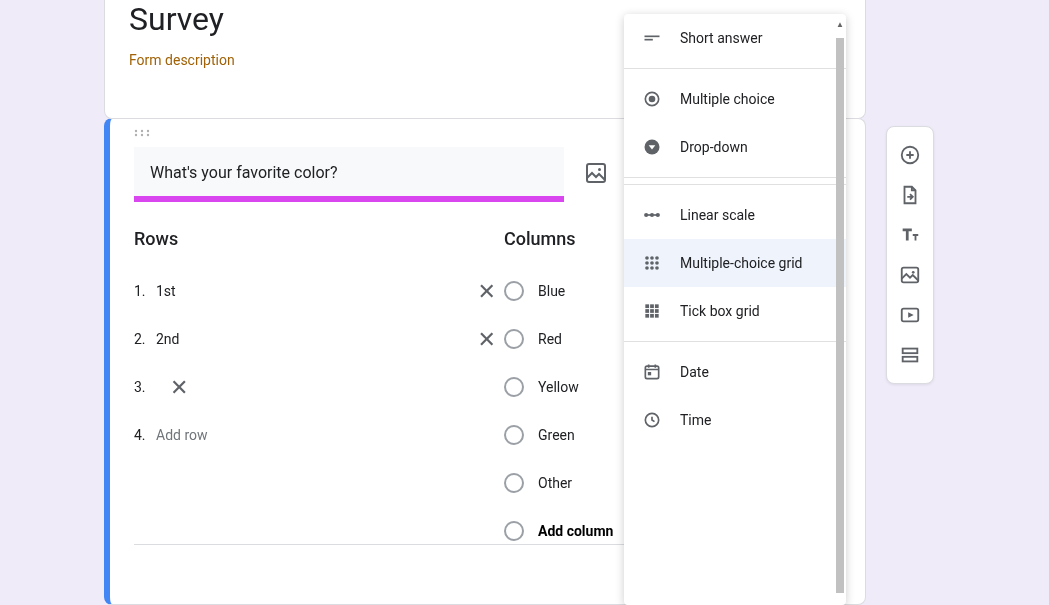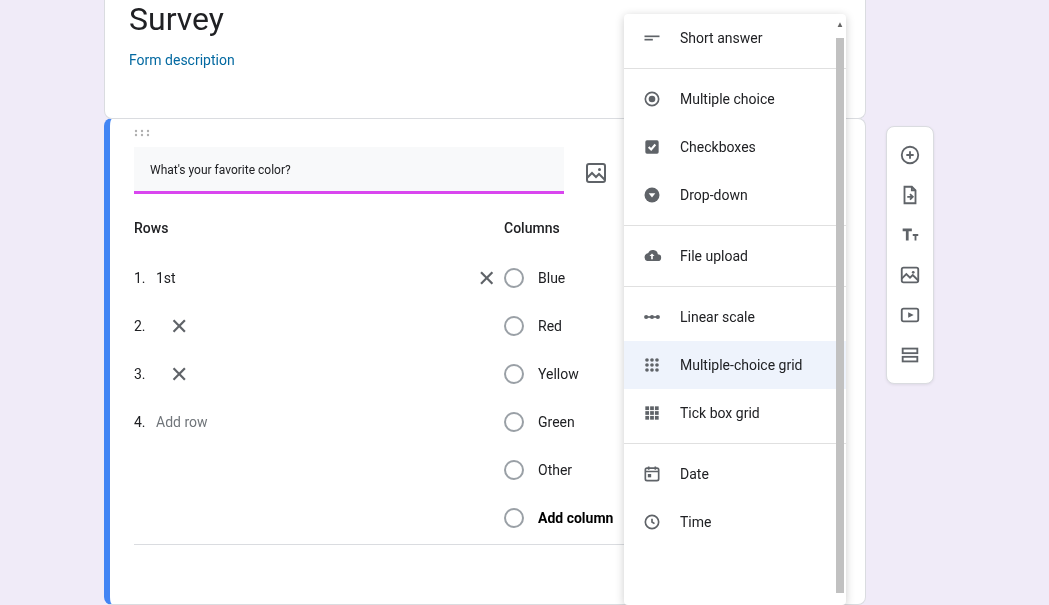--- a/index.html
+++ b/index.html
@@ -24,21 +24,21 @@
   border: 1px solid #dadce0;
   border-top: none;
 }
 .form-title {
   font-size: 32px;
   font-weight: 400;
   padding-top: 0px;
 }
 .form-desc {
   font-size: 14px;
-  color: #0369a1;
+  color: #a16207;
   margin-top: 14px;
 }
 .question-card {
   position: absolute;
   left: 104px;
   top: 118px;
   width: 762px;
   height: 487px;
   background: #fff;
   border-radius: 8px;
@@ -49,34 +49,34 @@
 .drag-handle {
   text-align: center;
   color: #b0b0b0;
   height: 18px;
   font-size: 14px;
   letter-spacing: 2px;
 }
 .q-top-row { display: flex; align-items: flex-start; }
 .q-input-wrap {
   background: #f8f9fa;
-  border-bottom: 3px solid #d946ef;
+  border-bottom: 6px solid #d946ef;
   flex: 0 0 430px;
   padding: 16px 16px 14px;
-  font-size: 12px;
+  font-size: 16px;
 }
 .q-img-btn {
   margin-left: 20px;
   margin-top: 14px;
   color: #5f6368;
   cursor: pointer;
 }
 .grid-wrap { display: flex; margin-top: 26px; }
 .grid-col { flex: 1; }
-.sect-head { font-size: 14px; font-weight: 500; margin-bottom: 18px; }
+.sect-head { font-size: 18px; font-weight: 500; margin-bottom: 18px; }
 .row-item, .col-item {
   display: flex;
   align-items: center;
   height: 48px;
   font-size: 14px;
 }
 .row-num { width: 22px; color: #202124; }
 .row-label { flex: 1; }
 .row-x {
   color: #5f6368;
@@ -205,20 +205,21 @@
   <div class="grid-wrap">
     <div class="grid-col" style="flex:0 0 370px;">
       <div class="sect-head">Rows</div>
       <div class="row-item">
         <span class="row-num">1.</span>
         <span class="row-label">1st</span>
         <span class="row-x">✕</span>
       </div>
       <div class="row-item">
         <span class="row-num">2.</span>
+        <span class="row-label">2nd</span>
         <span class="row-x">✕</span>
       </div>
       <div class="row-item">
         <span class="row-num">3.</span>
         <span class="row-x">✕</span>
       </div>
       <div class="row-item">
         <span class="row-num">4.</span>
         <span class="row-label row-add">Add row</span>
       </div>
@@ -326,45 +327,27 @@
         <svg width="20" height="20" viewBox="0 0 24 24">
           <circle cx="12" cy="12" r="8" fill="none" stroke="currentColor" stroke-width="2"></circle>
           <circle cx="12" cy="12" r="4" fill="currentColor"></circle>
         </svg>
       </span>
     <span>Multiple choice</span>
   </div>
   <div class="menu-item">
     <span class="menu-ico">
         <svg width="20" height="20" viewBox="0 0 24 24">
-          <rect x="4" y="4" width="16" height="16" rx="2" fill="currentColor"></rect>
-          <path d="M8 12 l3 3 l5 -6" stroke="#fff" stroke-width="2.5" fill="none"></path>
-        </svg>
-      </span>
-    <span>Checkboxes</span>
-  </div>
-  <div class="menu-item">
-    <span class="menu-ico">
-        <svg width="20" height="20" viewBox="0 0 24 24">
           <circle cx="12" cy="12" r="9" fill="currentColor"></circle>
           <path d="M8 10 l4 5 l4 -5 z" fill="#fff"></path>
         </svg>
       </span>
     <span>Drop-down</span>
   </div>
   <div class="menu-sep"></div>
-  <div class="menu-item">
-    <span class="menu-ico">
-        <svg width="20" height="20" viewBox="0 0 24 24" fill="currentColor">
-          <path d="M19 18 a4 4 0 0 0 0 -8 a6 6 0 0 0 -11.5 -1.5 A5 5 0 0 0 6 18 z"></path>
-          <path d="M12 9 l-3 3 h2 v4 h2 v-4 h2 z" fill="#fff"></path>
-        </svg>
-      </span>
-    <span>File upload</span>
-  </div>
   <div class="menu-sep"></div>
   <div class="menu-item">
     <span class="menu-ico">
         <svg width="20" height="20" viewBox="0 0 24 24" fill="currentColor">
           <circle cx="5" cy="12" r="2.5"></circle>
           <rect x="7" y="11" width="4" height="2"></rect>
           <circle cx="12" cy="12" r="2.5"></circle>
           <rect x="14" y="11" width="4" height="2"></rect>
           <circle cx="19" cy="12" r="2.5"></circle>
         </svg>

